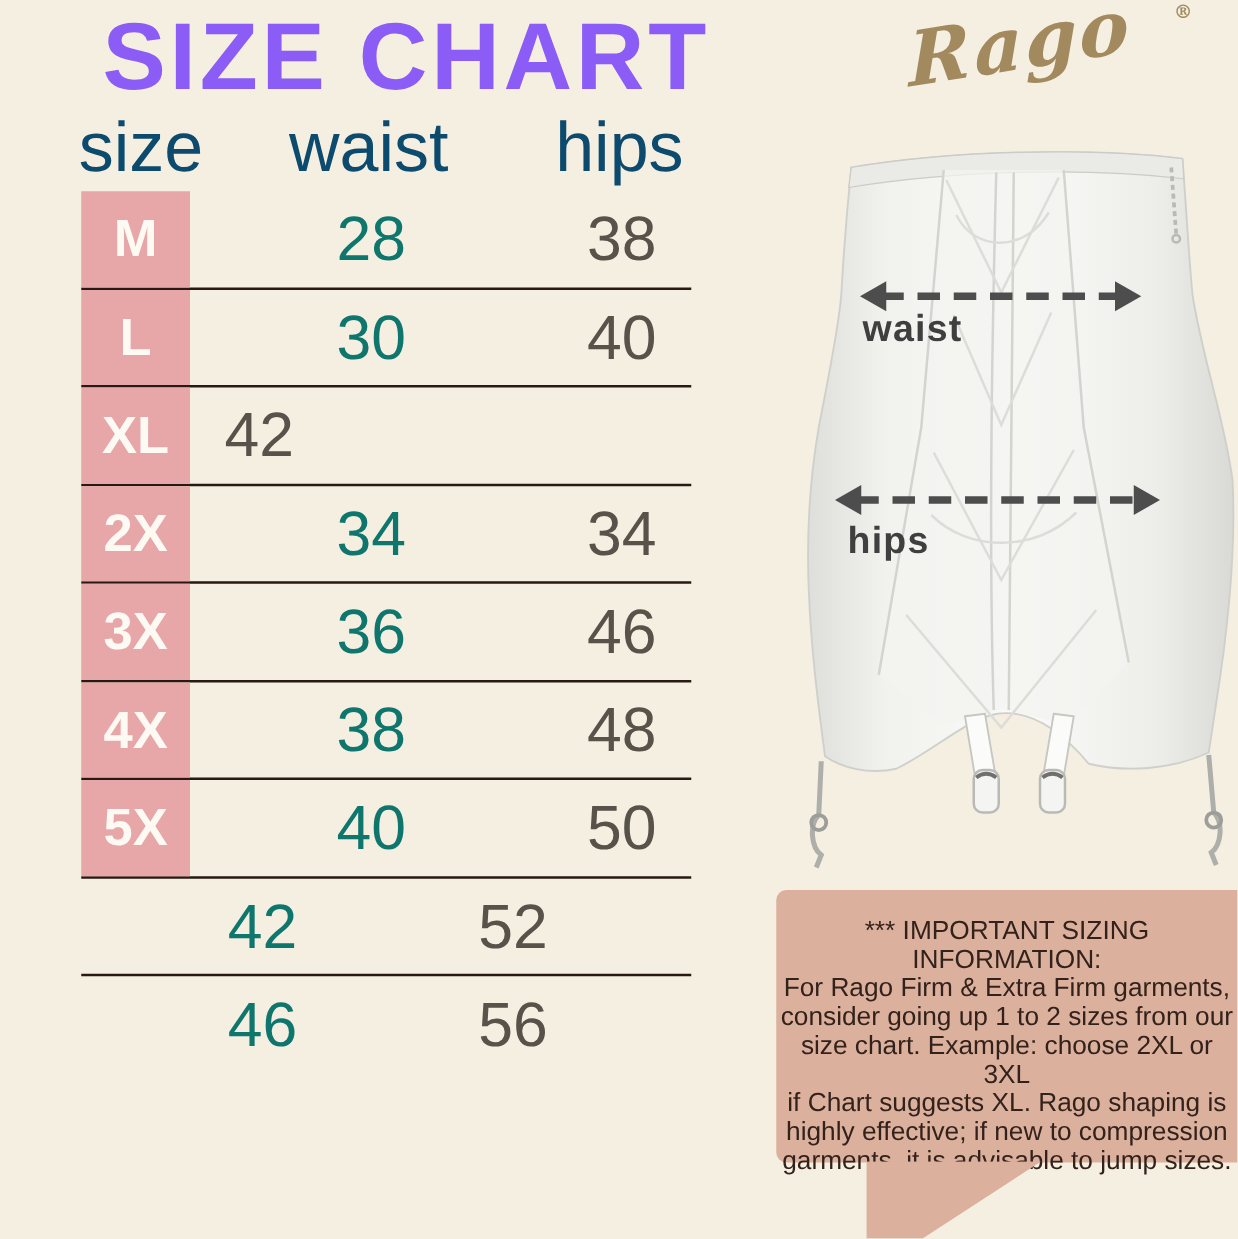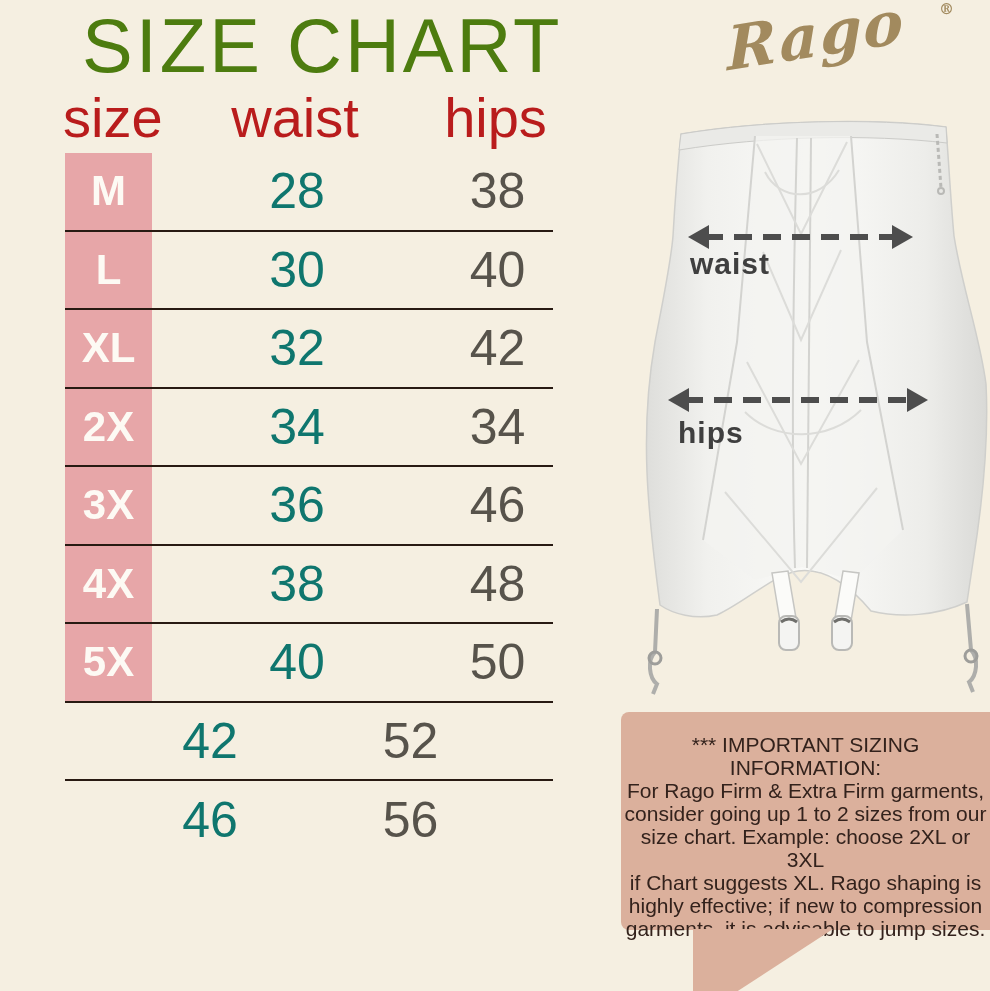--- a/index.html
+++ b/index.html
@@ -5,40 +5,40 @@
   html,body{margin:0;padding:0;}
   body{
     width:990px;height:991px;position:relative;overflow:hidden;
     background:#f5efe1;
     font-family:"Liberation Sans","DejaVu Sans",sans-serif;
   }
   .abs{position:absolute;}
   
   #title{
     left:82px;top:2px;width:470px;
-    font-size:76px;font-weight:400;letter-spacing:3px;
-    color:#4d7c0f;white-space:nowrap;
+    font-size:76px;font-weight:700;letter-spacing:3px;
+    color:#8b5cf6;white-space:nowrap;
   }
   
   #logo{
     left:716px;top:0px;width:240px;height:84px;
     color:#a28a5e;
     font-family:"DejaVu Serif","Liberation Serif",serif;
     font-style:italic;font-weight:bold;
   }
   #logo .brand{
     position:absolute;left:10px;top:0px;font-size:60px;
     transform:rotate(-9deg) skewX(-8deg);transform-origin:center;
     letter-spacing:2px;
   }
   #logo .reg{position:absolute;right:2px;top:0px;font-size:15px;font-style:normal;}
   
   #table-header{
     left:65px;top:88px;width:488px;height:62px;display:flex;
-    color:#b91c1c;font-size:56px;
+    color:#0c4a6e;font-size:56px;
   }
   #table-header .hc{display:flex;align-items:flex-end;justify-content:center;}
   #table-header .hc.size{width:87px;justify-content:flex-start;margin-left:-2px;}
   #table-header .hc.waist{width:290px;}
   #table-header .hc.hips{width:111px;}
   #size-table{
     left:65px;top:153px;width:488px;height:785px;
     display:flex;flex-direction:column;
   }
   .srow{
@@ -94,21 +94,20 @@
     <div class="cell-waist">28</div>
     <div class="cell-hips">38</div>
   </div>
   <div class="srow">
     <div class="cell-size">L</div>
     <div class="cell-waist">30</div>
     <div class="cell-hips">40</div>
   </div>
   <div class="srow">
     <div class="cell-size">XL</div>
-    <div class="cell-waist">32</div>
     <div class="cell-hips">42</div>
   </div>
   <div class="srow">
     <div class="cell-size">2X</div>
     <div class="cell-waist">34</div>
     <div class="cell-hips">34</div>
   </div>
   <div class="srow">
     <div class="cell-size">3X</div>
     <div class="cell-waist">36</div>

